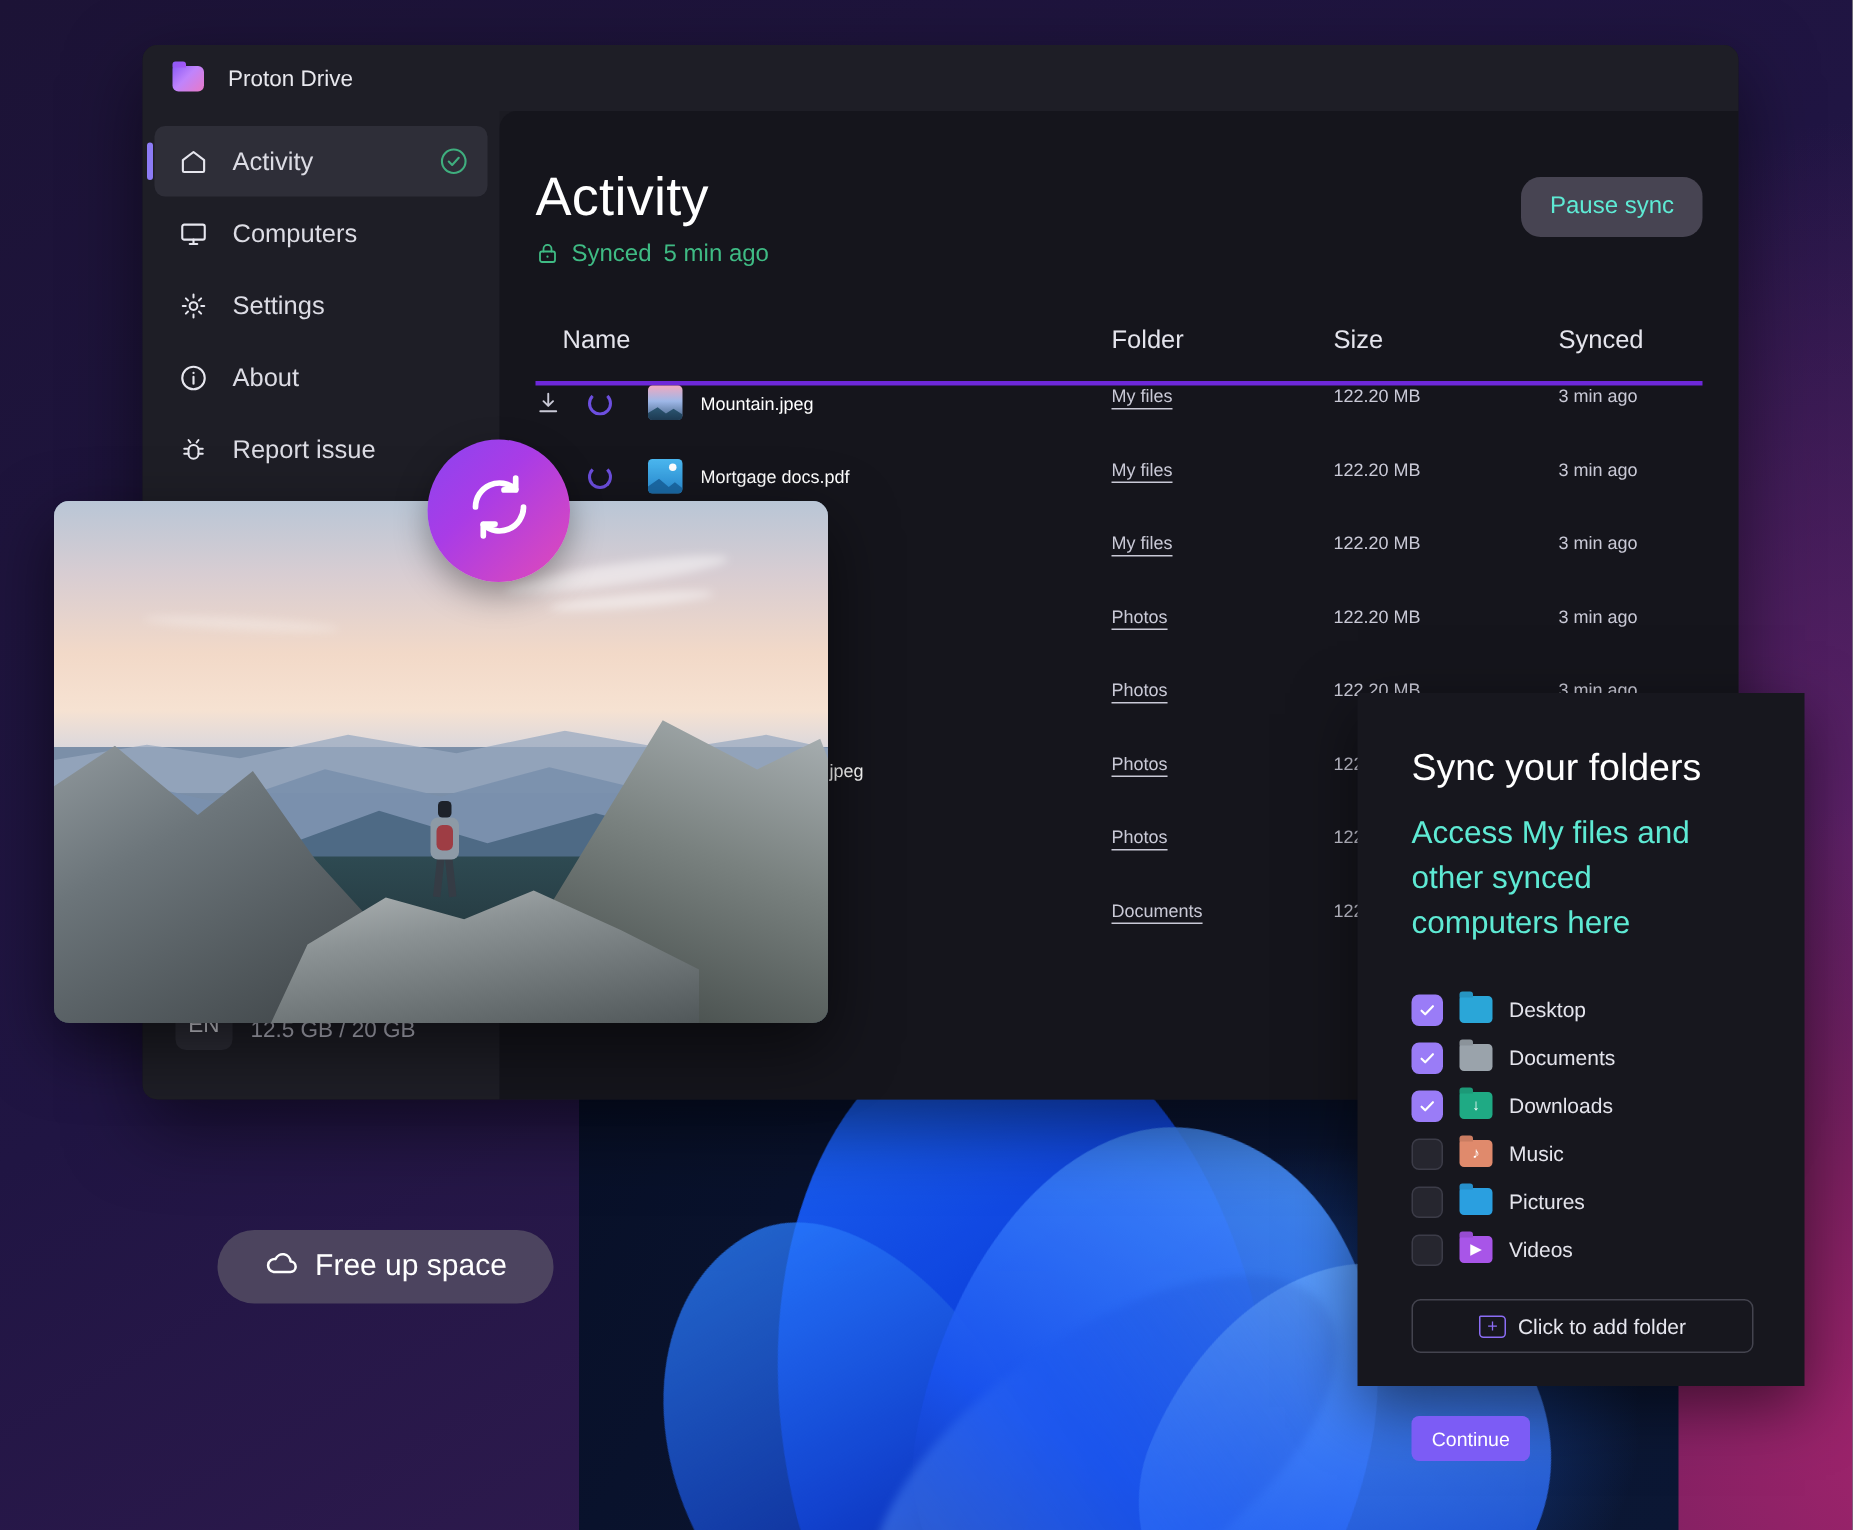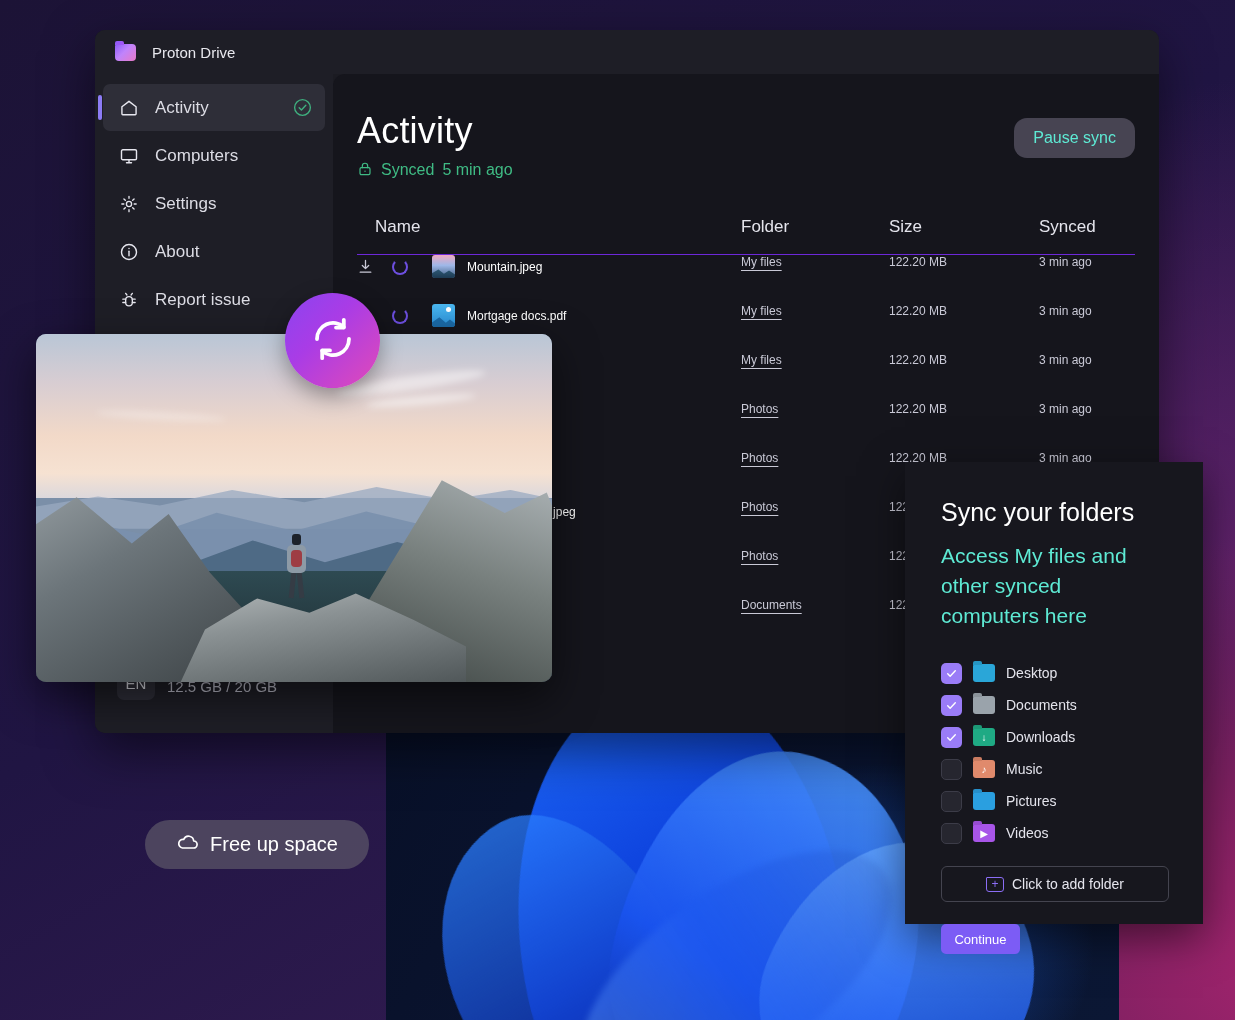--- a/index.html
+++ b/index.html
@@ -225,21 +225,21 @@
     cursor: pointer;
   }
 
   
   #file-table { margin-top: 38px; width: 100%; }
   #table-head {
     display: flex;
     color: #e4e4ec;
     font-size: 17px;
     padding-bottom: 17px;
-    border-bottom: 1px solid #6d28d9;
+    border-bottom: 3px solid #6d28d9;
   }
   .col-name   { width: 384px; padding-left: 18px; }
   .col-folder { width: 148px; }
   .col-size   { width: 150px; }
   .col-synced { flex: 1; }
 
   .file-row {
     display: flex;
     align-items: flex-start;
     height: 49px;
@@ -443,21 +443,21 @@
   }
   #add-folder-btn .plus-folder {
     width: 18px; height: 15px;
     border: 1.6px solid #8b6df5;
     border-radius: 1px 3px 3px 3px;
     position: relative;
     display:flex; align-items:center; justify-content:center;
     color:#8b6df5; font-size: 12px; line-height: 1;
   }
   #continue-btn {
-    margin-top: 22px;
+    margin-top: 42px;
     width: 79px; height: 30px;
     background: #7c5cf5;
     color: #fff;
     border: none;
     border-radius: 5px;
     font-size: 13px;
     font-family: inherit;
     cursor: pointer;
   }
 </style>

